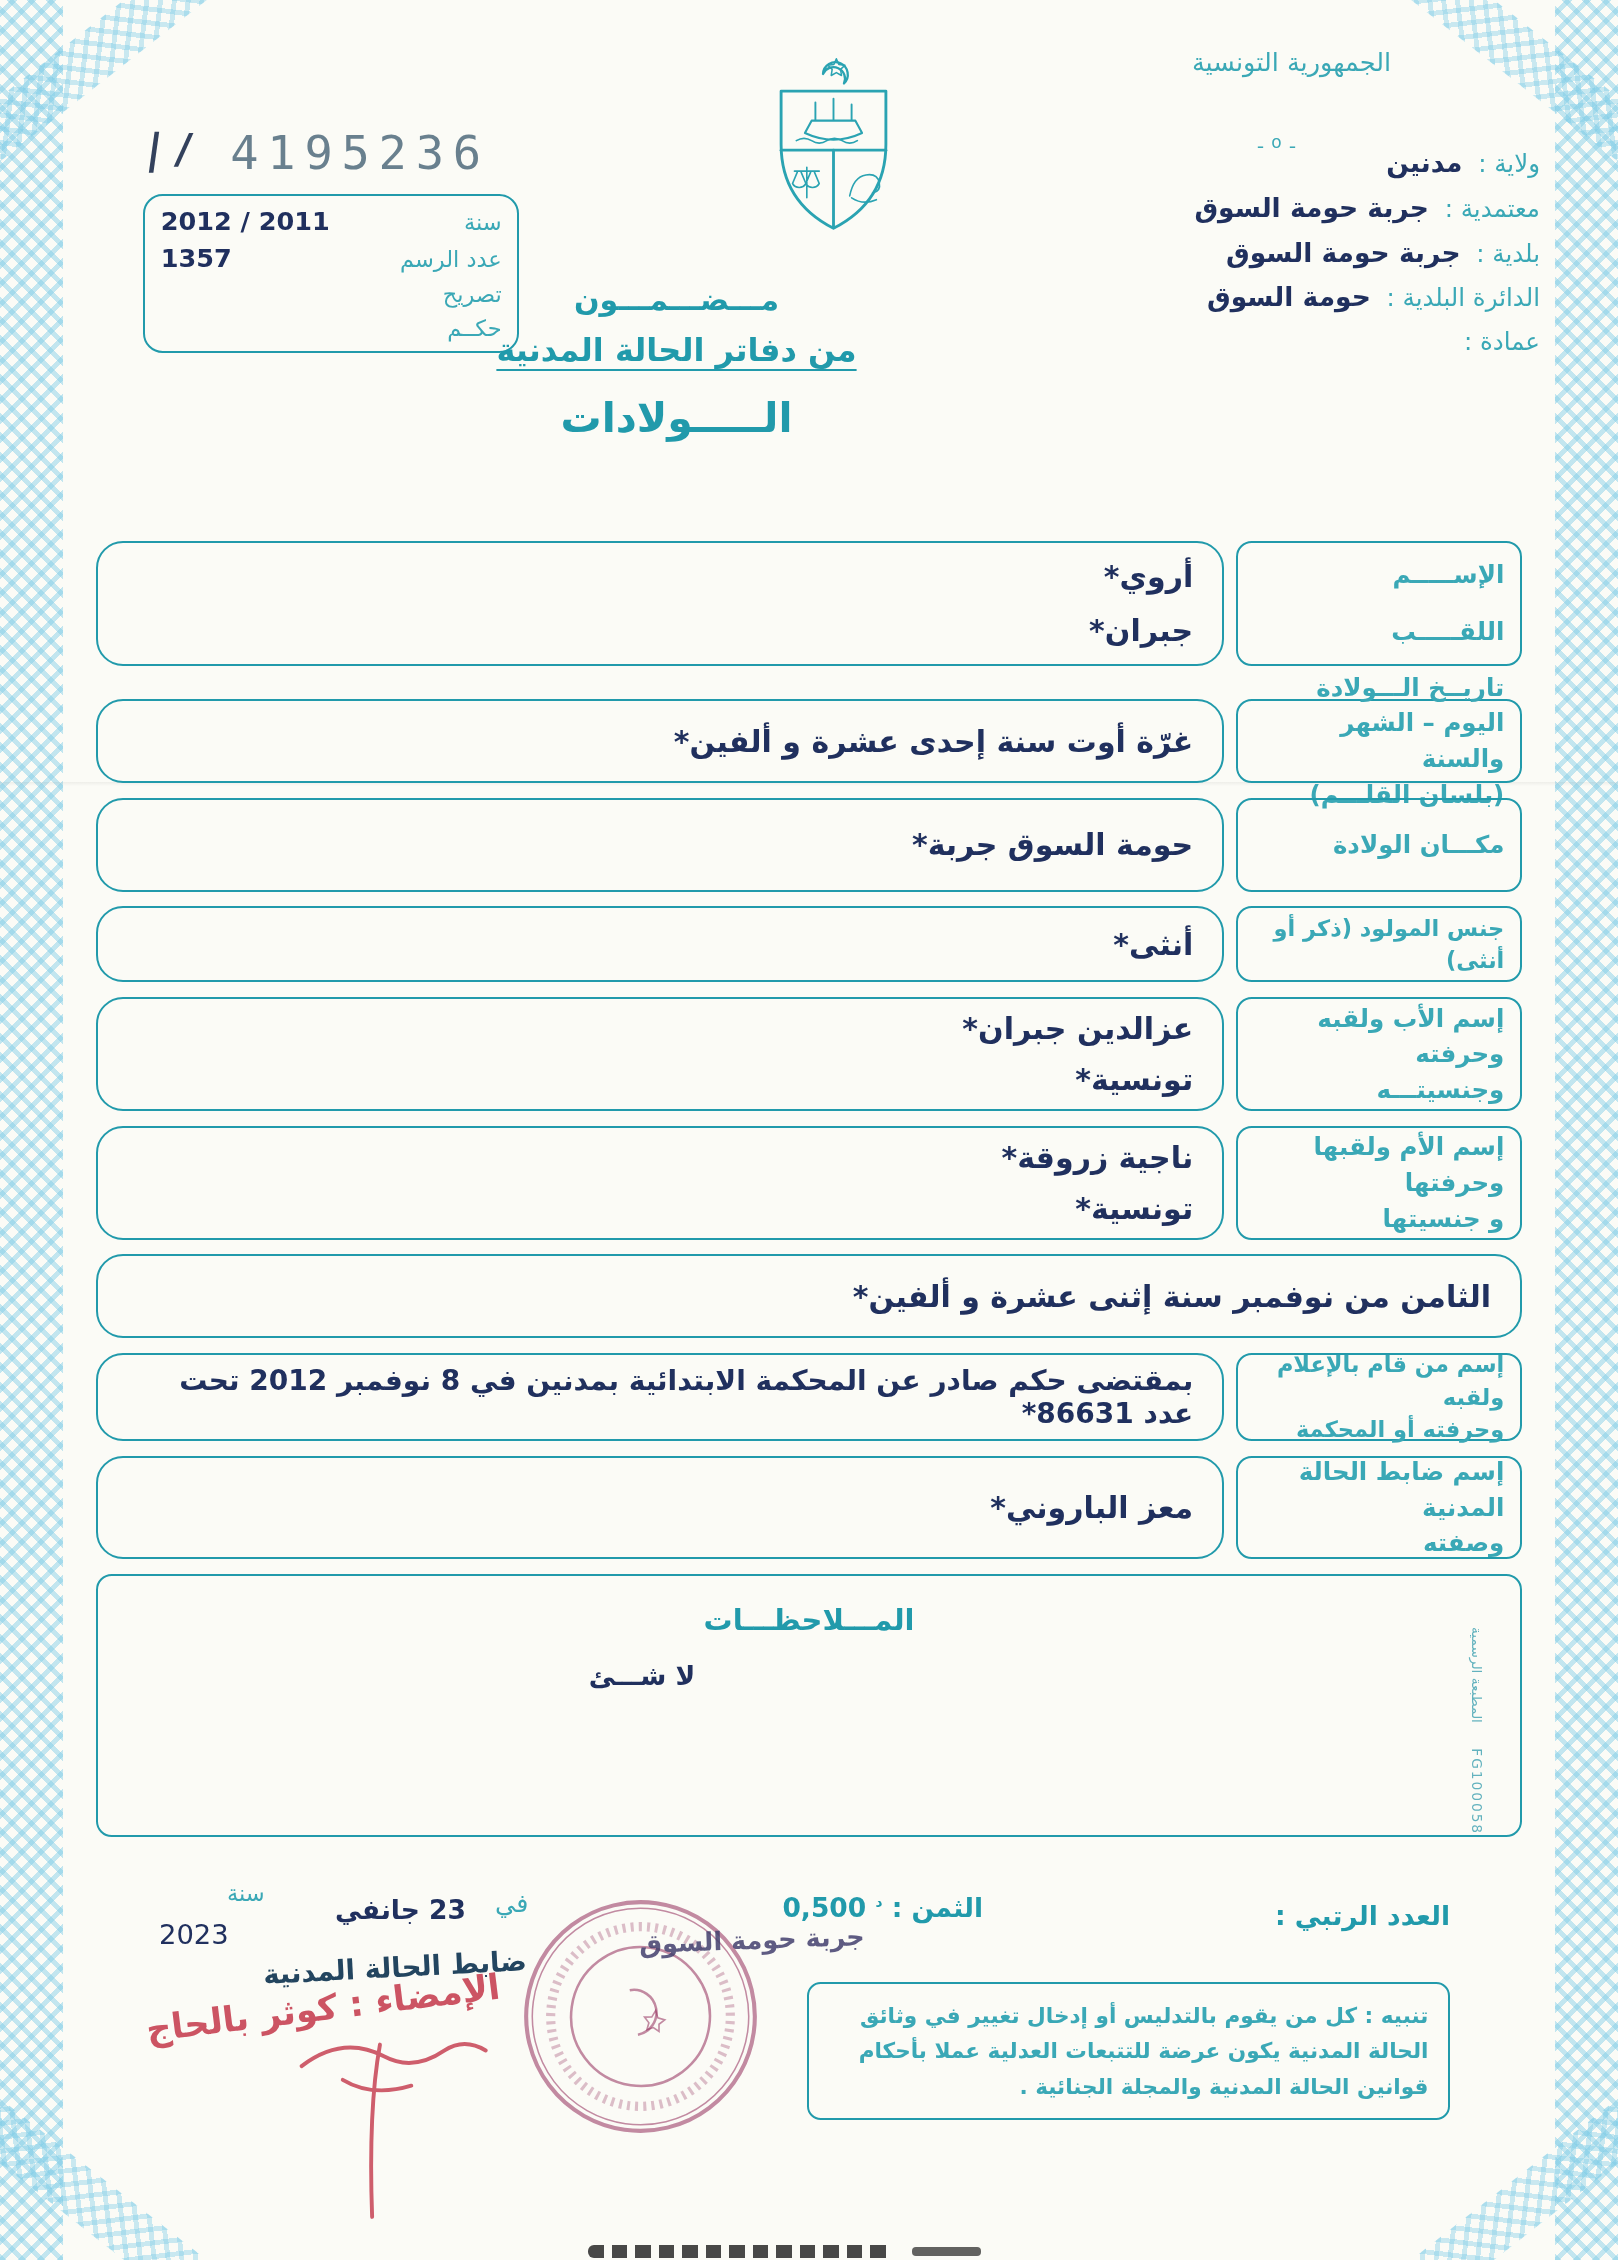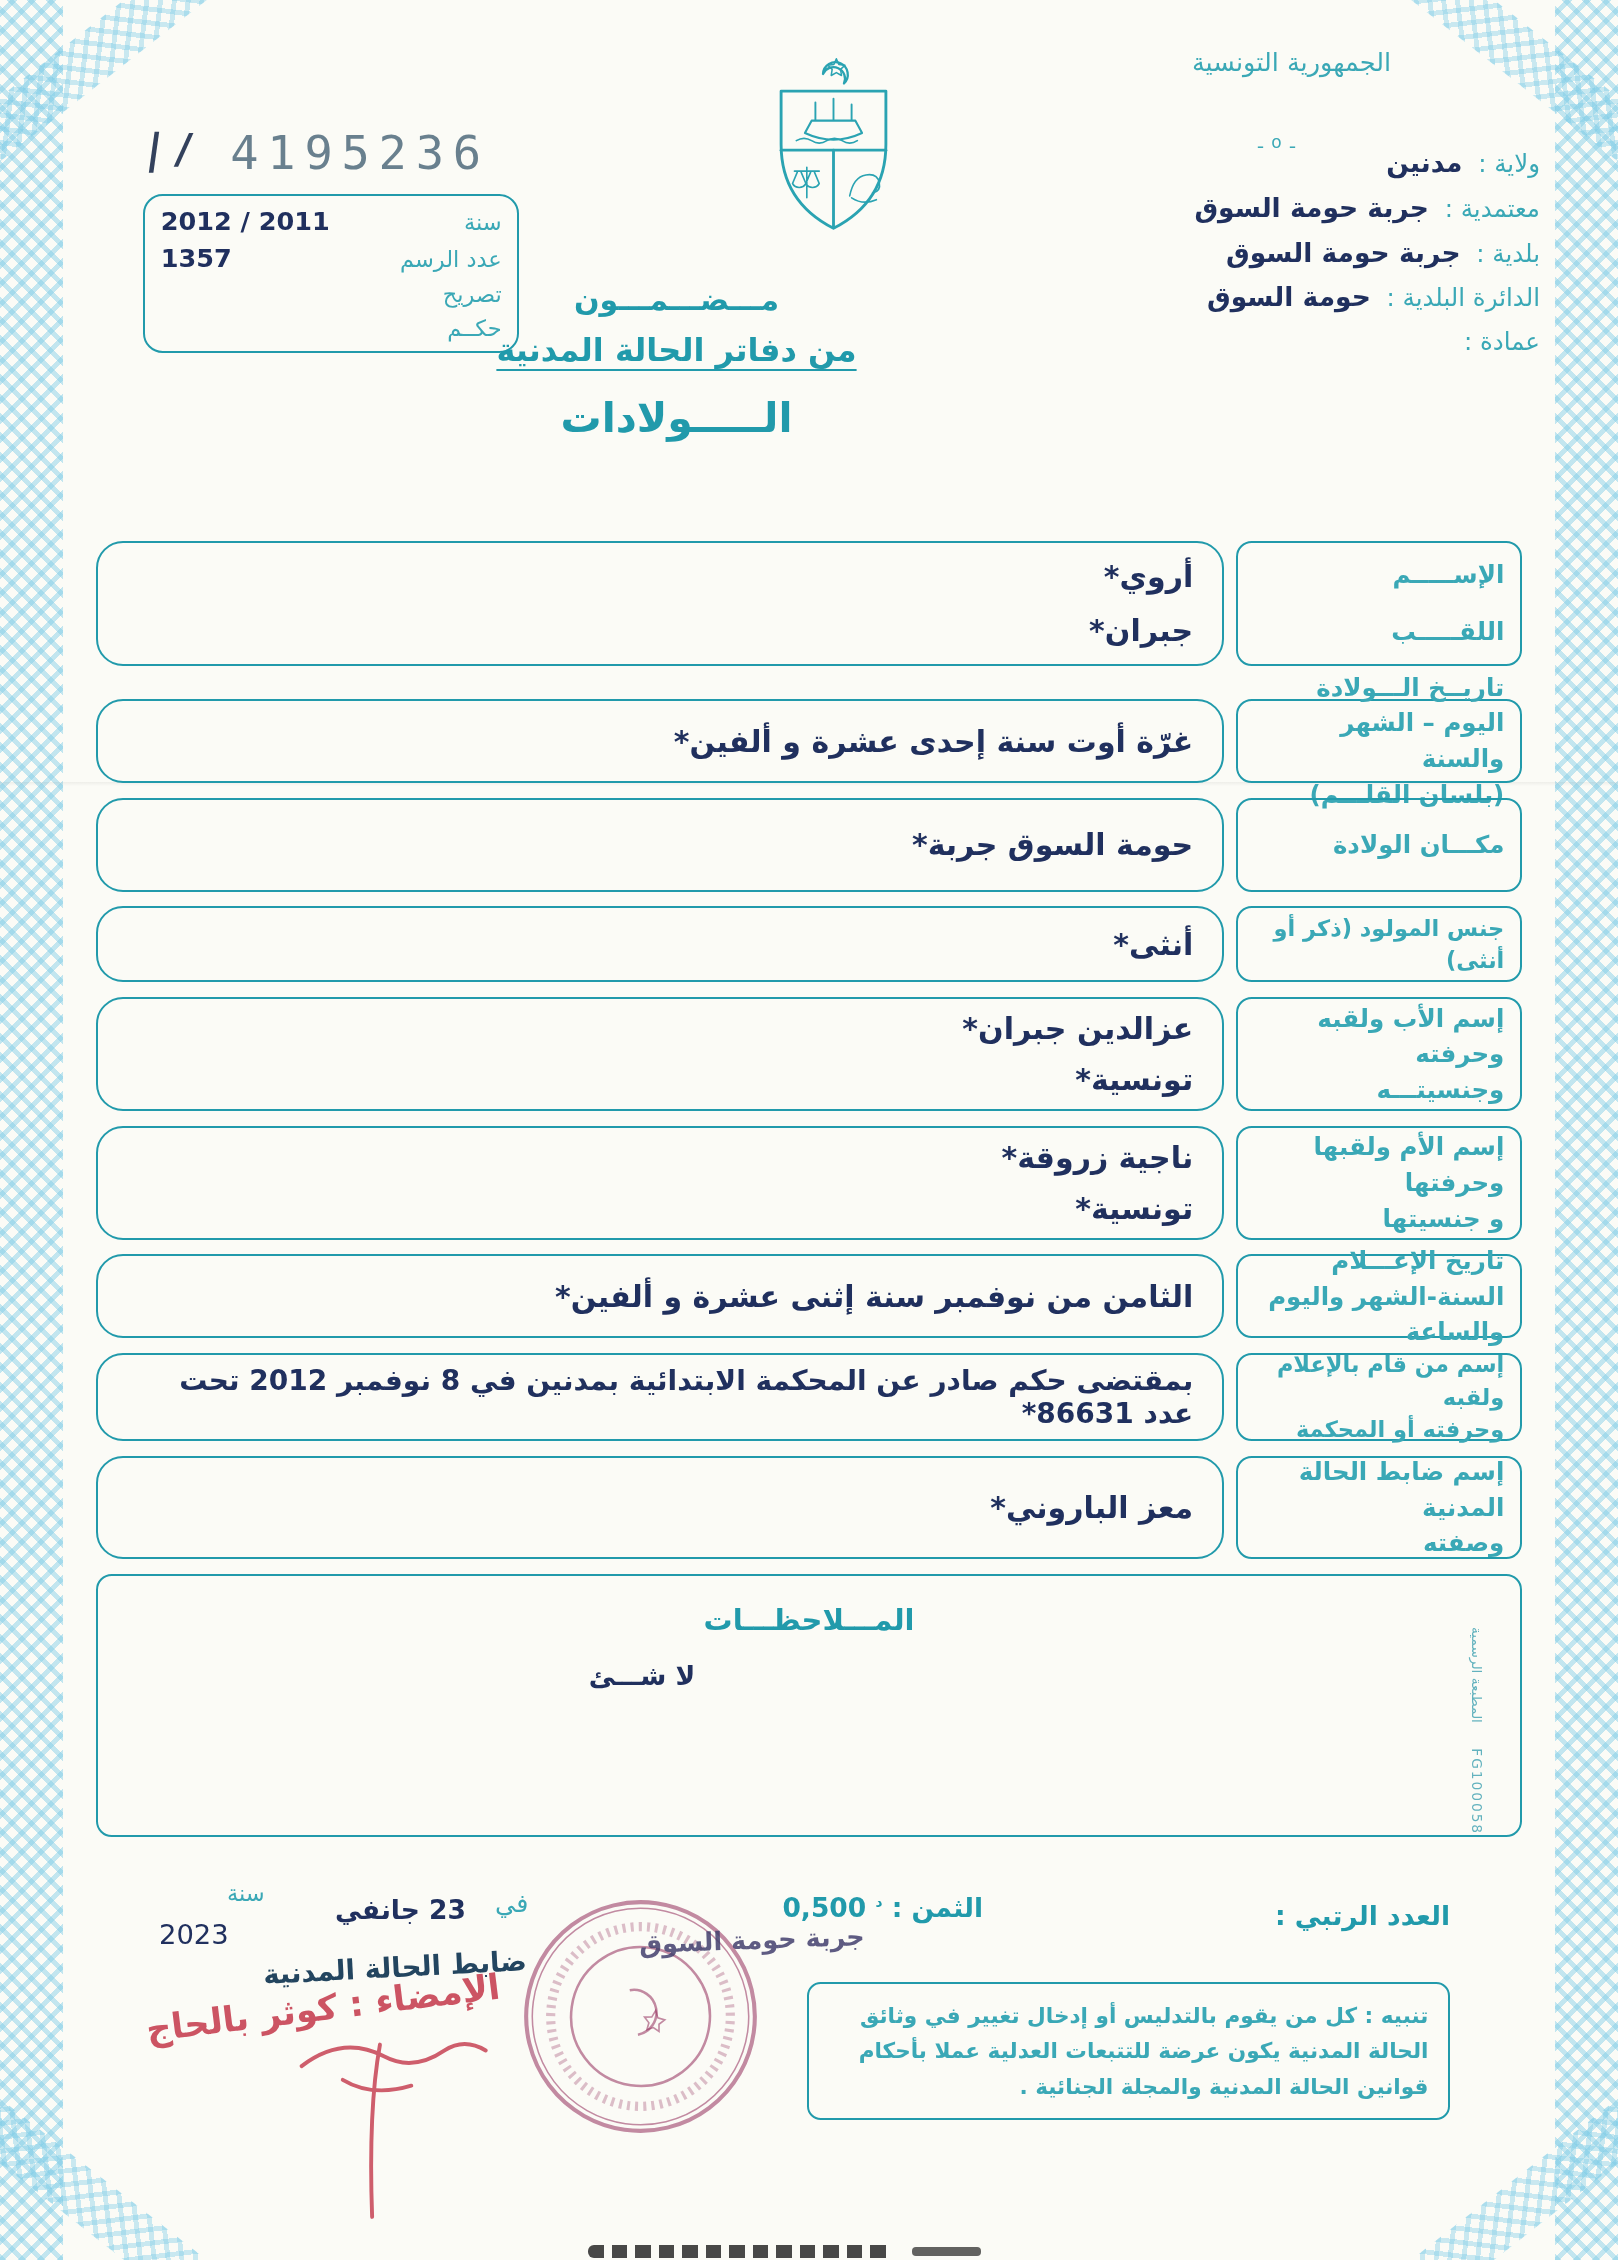--- a/index.html
+++ b/index.html
@@ -237,22 +237,20 @@
     </div>
 
     <div class="frow r6">
       <div class="label-box pre">إسم الأم ولقبها وحرفتها
 و جنسيتها</div>
       <div class="value-box pre">ناجية  زروقة*
 تونسية*</div>
     </div>
 
     <div class="frow r7">
-      <div class="label-box pre">تاريخ  الإعـــلام
-السنة-الشهر واليوم والساعة</div>
       <div class="value-box pre">الثامن من نوفمبر سنة إثنى عشرة و ألفين*</div>
     </div>
 
     <div class="frow r8">
       <div class="label-box pre">إسم من  قام  بالإعلام ولقبه
 وحرفته  أو المحكمة</div>
       <div class="value-box pre">بمقتضى حكم صادر عن  المحكمة الابتدائية بمدنين في 8 نوفمبر 2012 تحت عدد 86631*</div>
     </div>
 
     <div class="frow r9">

